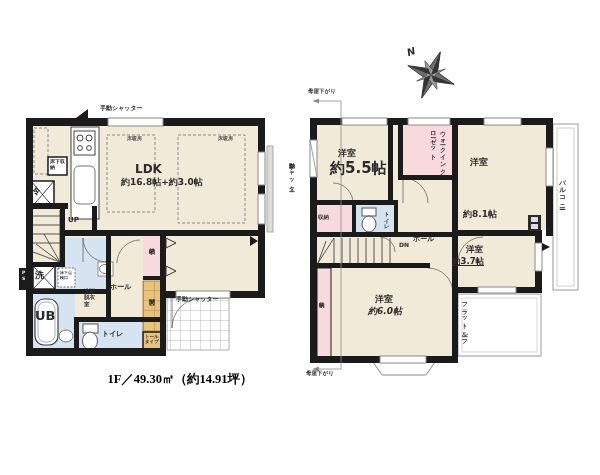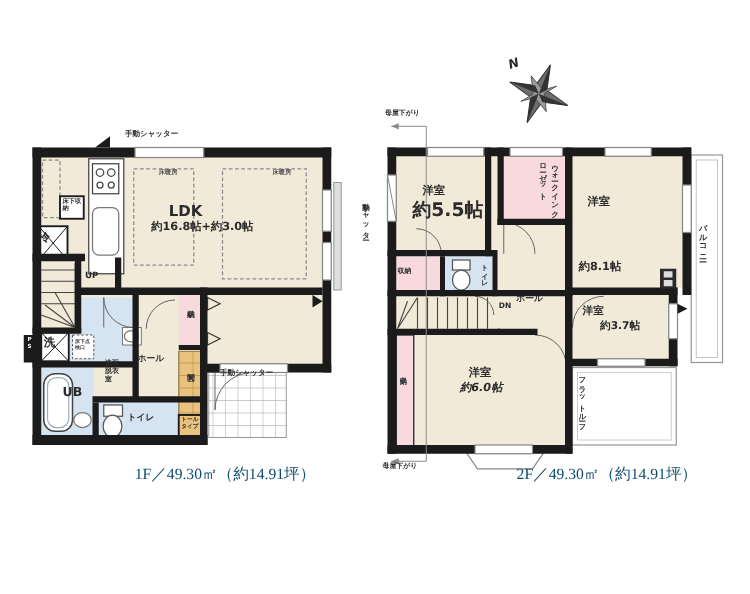--- a/index.html
+++ b/index.html
@@ -5,21 +5,21 @@
   html,body{margin:0;padding:0;background:#fff;}
   #canvas{position:relative;width:600px;height:475px;background:#ffffff;overflow:hidden;
           font-family:"DejaVu Sans",sans-serif;}
   #plan-svg{position:absolute;left:0;top:0;}
   .lbl{position:absolute;color:#2b2b2b;font-weight:bold;line-height:1.15;
        font-family:"DejaVu Sans",sans-serif;white-space:normal;}
   .c{text-align:left;}
   .v{writing-mode:vertical-rl;text-orientation:upright;letter-spacing:0.5px;}
   .tiny{font-weight:bold;word-break:break-all;}
   .caption{position:absolute;font-family:"Liberation Serif","DejaVu Serif",serif;
-           color:#0c4a6e;font-weight:normal;text-align:center;}
+           color:#000000;font-weight:bold;text-align:center;}
   .white{color:#fff;}
 </style>
 </head>
 <body>
 
 <div id="canvas">
 
 <svg id="plan-svg" width="600" height="475" viewBox="0 0 600 475">
   <defs>
     <pattern id="tileO" width="11" height="10" patternUnits="userSpaceOnUse">
@@ -204,43 +204,42 @@
 <div class="lbl c" style="left:121px;top:177px;width:110px;font-size:9px;">約16.8帖+約3.0帖</div>
 <div class="lbl" style="left:127px;top:136px;font-size:5px;color:#555;">床暖房</div>
 <div class="lbl" style="left:218px;top:136px;font-size:5px;color:#555;">床暖房</div>
 <div class="lbl tiny c" style="left:50px;top:159px;width:15px;font-size:5px;">床下収納</div>
 <div class="lbl c" style="left:31px;top:186px;width:23px;font-size:9px;">冷</div>
 <div class="lbl" style="left:44px;top:216px;font-size:7px;margin-left:24px;">UP</div>
 <div class="lbl c" style="left:35px;top:270px;width:18px;font-size:9px;">洗</div>
 <div class="lbl tiny c" style="left:60px;top:271px;width:13px;font-size:4px;color:#444;">床下点検口</div>
 <div class="lbl v white" style="left:21px;top:270px;height:19px;font-size:4.5px;">PS</div>
 <div class="lbl tiny c" style="left:84px;top:288px;width:14px;font-size:5.5px;">洗面脱衣室</div>
-<div class="lbl c" style="left:50px;top:309px;width:24px;font-size:10px;">UB</div>
+<div class="lbl c" style="left:35px;top:309px;width:24px;font-size:13px;">UB</div>
 <div class="lbl" style="left:102px;top:330px;font-size:7px;">トイレ</div>
 <div class="lbl" style="left:110px;top:283px;font-size:7px;">ホール</div>
 <div class="lbl v" style="left:148px;top:243px;height:30px;font-size:6px;">収納</div>
 <div class="lbl v" style="left:148px;top:294px;height:28px;font-size:6px;">玄関</div>
 <div class="lbl tiny c" style="left:145px;top:334px;width:15px;font-size:4.5px;">トールタイプ</div>
 <div class="caption" style="left:95px;top:371px;width:170px;font-size:12.5px;">1F／49.30㎡（約14.91坪）</div>
 
 <div class="lbl" style="left:308px;top:88px;font-size:5.5px;">母屋下がり</div>
 <div class="lbl" style="left:306px;top:370px;font-size:5.5px;">母屋下がり</div>
 <div class="lbl c" style="left:338px;top:148px;width:55px;font-size:9px;">洋室</div>
 <div class="lbl c" style="left:330px;top:160px;width:70px;font-size:15px;">約5.5帖</div>
 <div class="lbl c" style="left:470px;top:157px;width:60px;font-size:9px;">洋室</div>
 <div class="lbl c" style="left:463px;top:169px;width:74px;font-size:9px;margin-top:40px;">約8.1帖</div>
 <div class="lbl c" style="left:466px;top:245px;width:60px;font-size:8.5px;">洋室</div>
-<div class="lbl c" style="left:480px;top:257px;width:72px;font-size:8.5px;">約3.7帖</div>
+<div class="lbl c" style="left:452px;top:257px;width:72px;font-size:8.5px;text-decoration:underline;">約3.7帖</div>
 <div class="lbl c" style="left:375px;top:294px;width:55px;font-size:9px;">洋室</div>
 <div class="lbl c" style="left:368px;top:306px;width:70px;font-size:9px;font-style:italic;">約6.0帖</div>
 <div class="lbl v" style="left:408px;top:127px;height:50px;width:40px;font-size:6px;line-height:1.6;">ウォークインクローゼット</div>
 <div class="lbl c" style="left:318px;top:214px;width:34px;font-size:5.5px;">収納</div>
 <div class="lbl v" style="left:384px;top:207px;height:28px;font-size:5.5px;">トイレ</div>
 <div class="lbl" style="left:399px;top:242px;font-size:6px;">DN</div>
 <div class="lbl" style="left:413px;top:235px;font-size:7px;">ホール</div>
 <div class="lbl v" style="left:319px;top:297px;height:30px;font-size:5.5px;">収納</div>
 <div class="lbl v" style="left:558px;top:175px;height:56px;font-size:6.5px;">バルコニー</div>
 <div class="lbl v" style="left:461px;top:297px;height:52px;font-size:6px;">フラットルーフ</div>
-<div class="caption" style="left:408px;top:371px;width:155px;font-size:12.5px;">2F／49.30㎡（約14.91坪）</div>
 
 <div class="lbl" style="left:407px;top:46px;font-size:10px;font-style:italic;transform:rotate(-18deg);">N</div>
 
 </div>
 
 </body></html>

